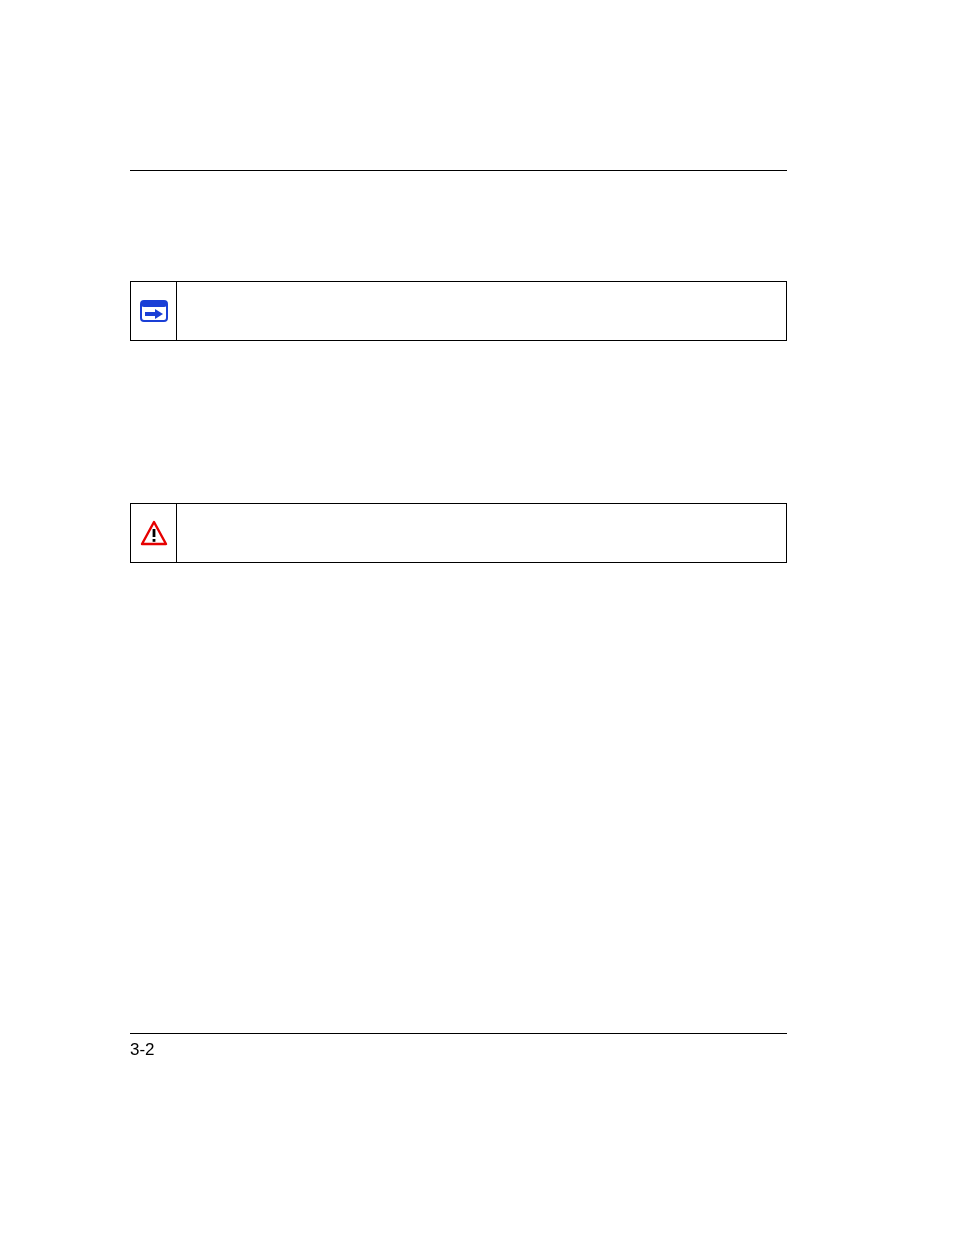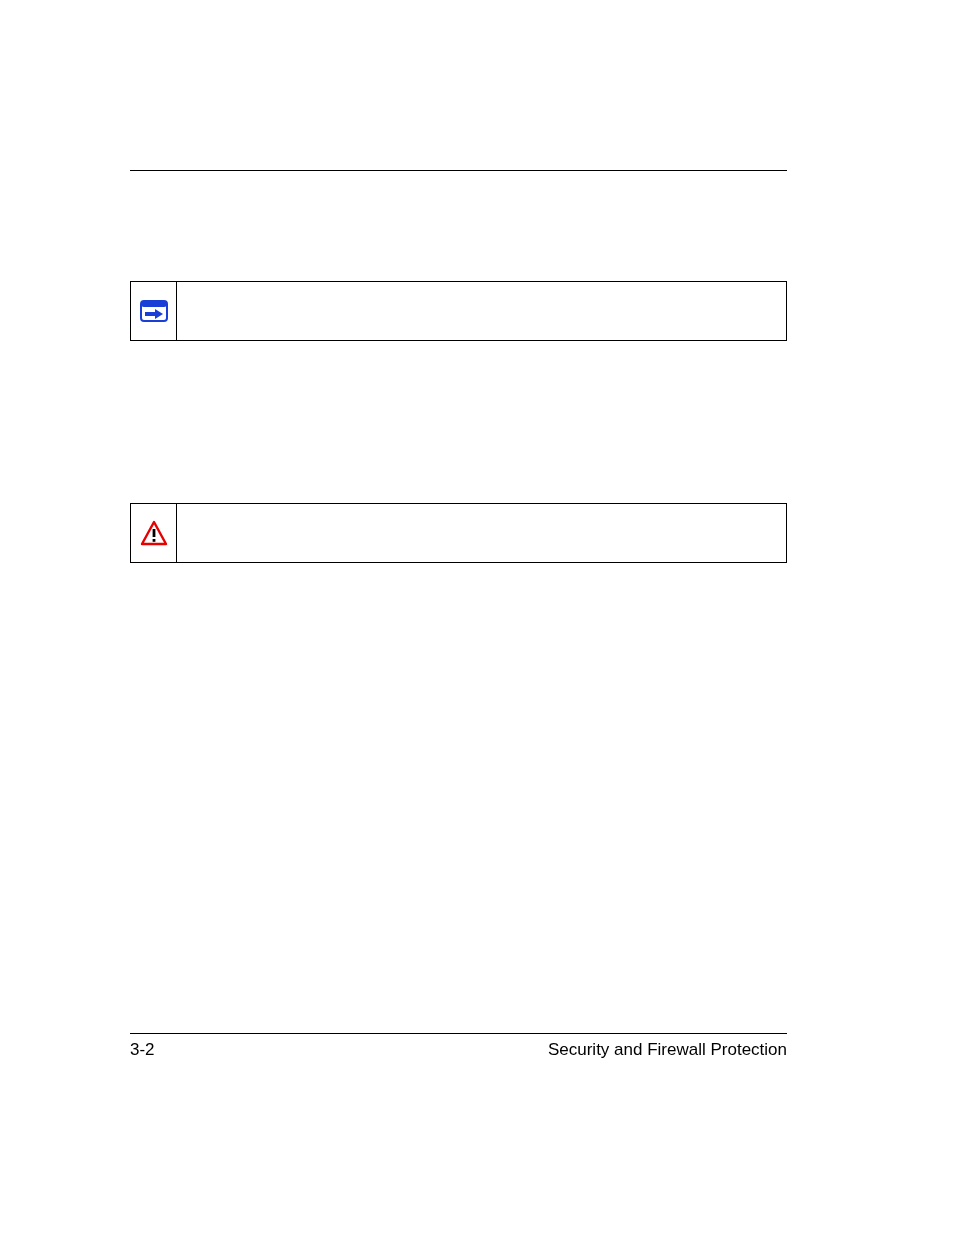--- a/index.html
+++ b/index.html
@@ -125,17 +125,16 @@
       </div>
       <div class="callout-body"></div>
     </div>
 
   </div>
 
   <div class="footer-area">
     <div class="footer-rule"></div>
     <div class="footer-line">
       <span>3-2</span>
-      <span>Security and Firewall Protection</span>
     </div>
   </div>
 
 </div>
 
 </body></html>

